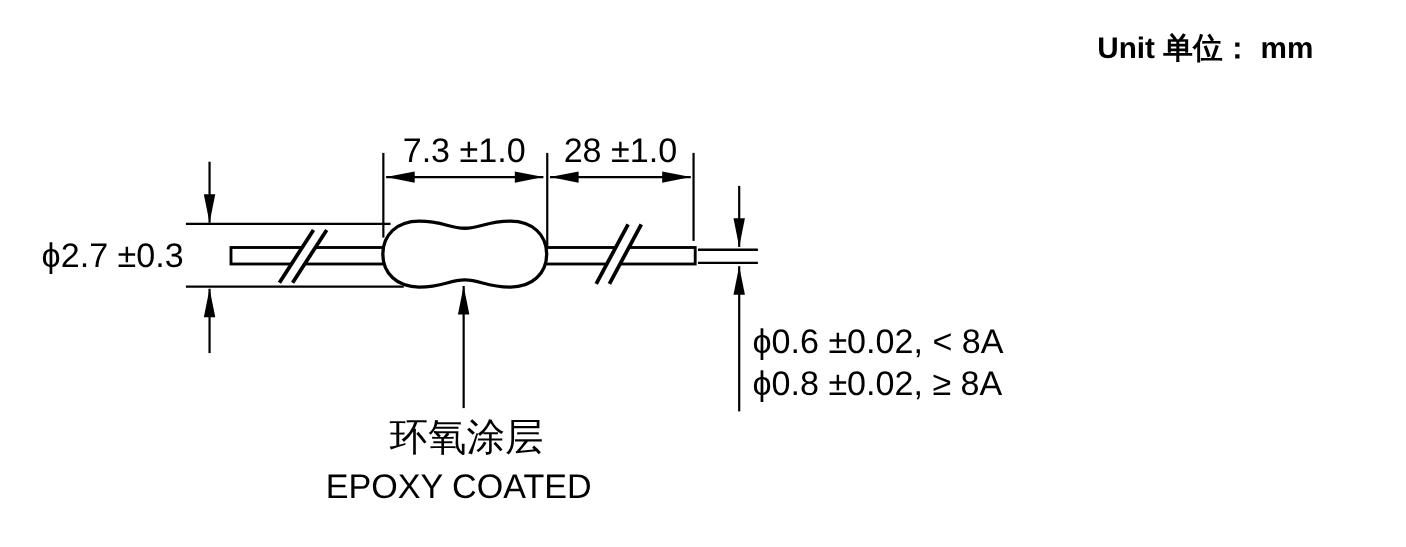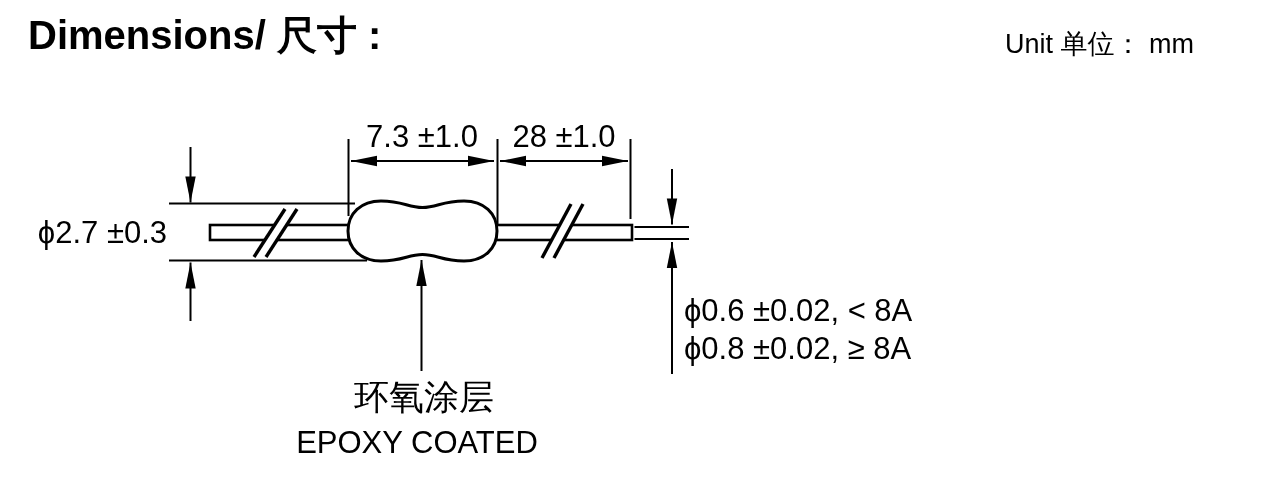--- a/index.html
+++ b/index.html
@@ -22,21 +22,21 @@
     font-weight: 700;
     letter-spacing: 0px;
     color: #000;
     white-space: nowrap;
   }
   .unit {
     position: absolute;
     right: 84px;
     top: 26px;
     font-size: 27px;
-    font-weight: 400;
+    font-weight: 700;
     color: #000;
     white-space: nowrap;
   }
   svg.drawing {
     position: absolute;
     left: 0;
     top: 0;
     width: 1278px;
     height: 497px;
   }
@@ -60,21 +60,20 @@
     font-family: "Liberation Sans", "DejaVu Sans", sans-serif;
     font-size: 31px;
     fill: #000;
   }
 </style>
 </head>
 <body>
 
 <div class="page">
 
-  <h1 class="title">Dimensions/ 尺寸 :</h1>
   <div class="unit">Unit 单位： mm</div>
 
   <svg class="drawing" viewBox="0 0 1278 497" xmlns="http://www.w3.org/2000/svg">
     <defs>
       <marker id="arr" markerUnits="userSpaceOnUse" markerWidth="30" markerHeight="16" refX="27" refY="8" orient="auto-start-reverse">
         <path d="M27,8 L1,2.8 L1,13.2 Z" fill="#000"></path>
       </marker>
     </defs>
 
     <g>

